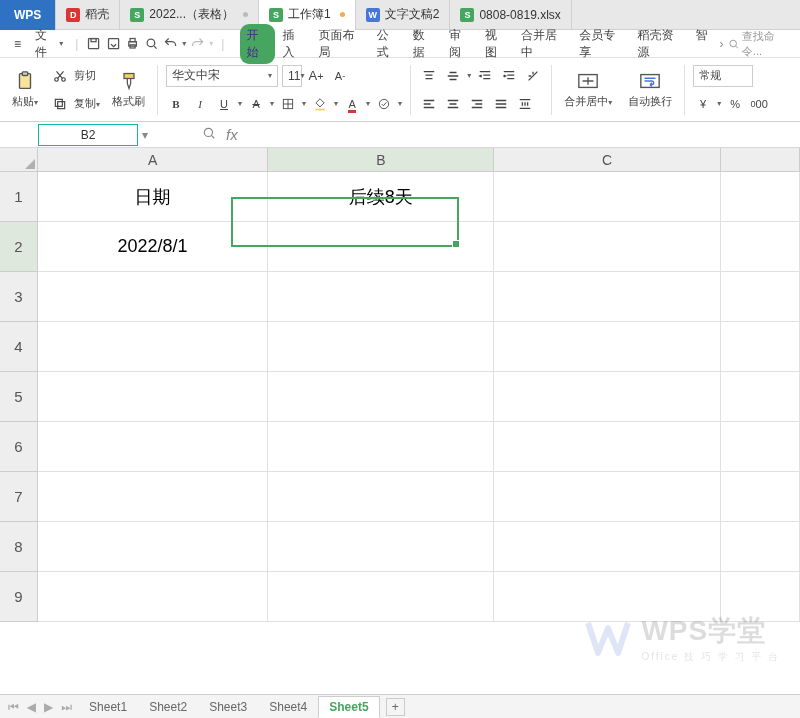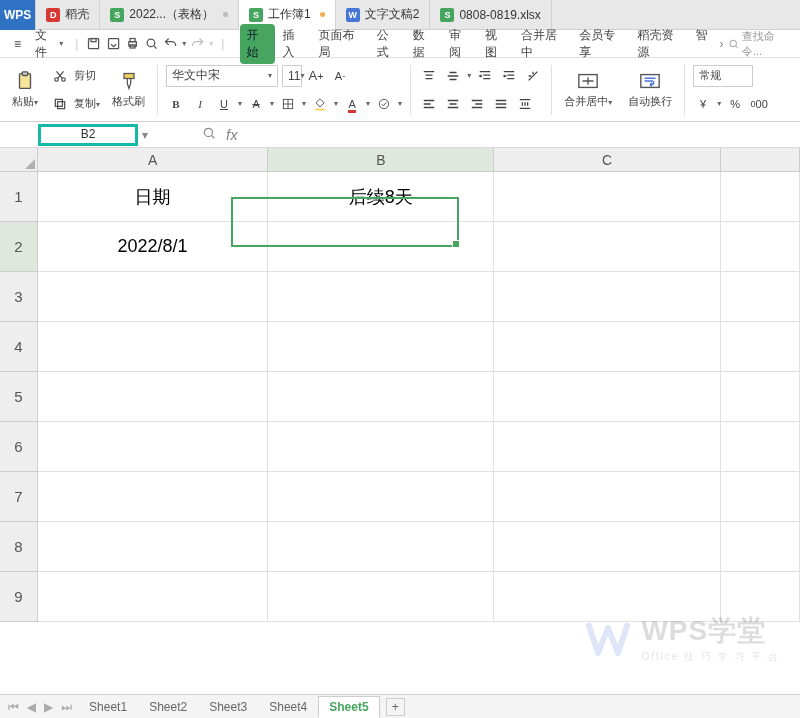--- a/index.html
+++ b/index.html
@@ -1,47 +1,47 @@
 <!DOCTYPE html>
 <html><head>
 <meta charset="utf-8">
 <style>
 * { margin: 0; padding: 0; box-sizing: border-box; font-family: "Microsoft YaHei", Arial, sans-serif; }
 body { width: 800px; height: 718px; background: #fff; overflow: hidden; position: relative; font-size: 12px; color: #333; }
 .tabs-bar { height: 30px; background: #e8e8e8; display: flex; align-items: center; border-bottom: 1px solid #d0d0d0; }
 .app-tab { height: 30px; padding: 0 10px; display: flex; align-items: center; gap: 5px; border-right: 1px solid #d0d0d0; cursor: pointer; font-size: 12px; }
-.app-tab.wps { background: #2f72c4; color: #fff; font-weight: bold; padding: 0 4px; }
+.app-tab.wps { background: #2f72c4; color: #fff; font-weight: bold; padding: 0 14px; }
 .app-tab.active { background: #fff; }
 .tab-icon { width: 14px; height: 14px; display: inline-flex; align-items: center; justify-content: center; color: #fff; font-size: 9px; font-weight: bold; border-radius: 2px; }
 .tab-icon.d { background: #d93636; }
 .tab-icon.s { background: #46a55f; }
 .tab-icon.w { background: #4876d6; }
 .dot { width: 5px; height: 5px; border-radius: 50%; background: #f0ad4e; margin-left: 4px; }
 .dot.grey { background: #bbb; }
 .menu-bar { height: 28px; background: #fff; display: flex; align-items: center; padding: 0 8px; gap: 4px; border-bottom: 1px solid #e0e0e0; font-size: 12px; color: #444; }
 .menu-file { display: flex; align-items: center; gap: 2px; padding: 2px 4px; }
 .menu-sep { color: #ccc; margin: 0 4px; }
 .qat-icon { width: 16px; height: 16px; display: inline-flex; align-items: center; justify-content: center; color: #555; }
 .menu-tabs { display: flex; gap: 2px; margin-left: 8px; }
 .menu-tab { padding: 3px 6px; }
-.menu-tab.active { background: #46a55f; color: #0f172a; border-radius: 4px; }
+.menu-tab.active { background: #46a55f; color: #4c1d95; border-radius: 9px; }
 .search-cmd { margin-left: auto; color: #999; display: flex; align-items: center; gap: 3px; font-size: 11px; }
 .ribbon { height: 64px; background: #fff; display: flex; align-items: center; padding: 2px 8px; gap: 8px; border-bottom: 1px solid #d0d0d0; font-size: 11px; color: #444; }
 .ribbon-group { display: flex; flex-direction: column; gap: 2px; }
 .ribbon-row { display: flex; align-items: center; gap: 4px; height: 26px; }
 .big-btn { display: flex; flex-direction: column; align-items: center; gap: 2px; padding: 2px 4px; font-size: 11px; }
 .big-ico { width: 24px; height: 22px; display: flex; align-items: center; justify-content: center; }
 .dd { font-size: 8px; color: #666; }
 .sep { width: 1px; height: 50px; background: #e0e0e0; }
 .font-select { width: 112px; height: 22px; border: 1px solid #ccc; display: flex; align-items: center; padding: 0 5px; font-size: 12px; }
 .size-select { width: 20px; height: 22px; border: 1px solid #ccc; display: flex; align-items: center; padding: 0 5px; font-size: 12px; }
 .sbtn { width: 20px; height: 20px; display: inline-flex; align-items: center; justify-content: center; color: #444; }
 .sbtn svg { width: 14px; height: 14px; }
 .namebox-row { height: 26px; display: flex; align-items: center; border-bottom: 1px solid #d8d8d8; background: #fff; }
-.namebox { width: 100px; height: 22px; margin-left: 38px; border: 3px solid #14b8a6; display: flex; padding: 0 8px; font-size: 12px; justify-content: center; }
+.namebox { width: 100px; height: 22px; margin-left: 38px; border: 1px solid #14b8a6; display: flex; align-items: center; padding: 0 8px; font-size: 12px; justify-content: center; }
 .namebox-dd { width: 14px; display: flex; align-items: center; justify-content: center; color: #888; }
 .fx-area { display: flex; align-items: center; gap: 10px; margin-left: 50px; color: #888; font-style: italic; font-size: 15px; }
 .grid-wrap { position: relative; height: 546px; background: #fff; overflow: hidden; }
 .corner { position: absolute; top: 0; left: 0; width: 38px; height: 24px; background: #eee; border-right: 1px solid #ccc; border-bottom: 1px solid #ccc; }
 .corner::after { content: ""; position: absolute; right: 2px; bottom: 2px; border-style: solid; border-width: 0 0 10px 10px; border-color: transparent transparent #b0b0b0 transparent; }
 .col-headers { position: absolute; top: 0; left: 38px; right: 0; height: 24px; display: flex; background: #eee; border-bottom: 1px solid #ccc; }
 .col-h { border-right: 1px solid #ccc; display: flex; align-items: center; justify-content: center; color: #555; font-size: 14px; }
 .row-headers { position: absolute; top: 24px; left: 0; width: 38px; background: #eee; border-right: 1px solid #ccc; }
 .row-h { height: 50px; border-bottom: 1px solid #ccc; display: flex; align-items: center; justify-content: center; color: #555; font-size: 15px; }
 .row-h.active { background: #dfe8dc; }

